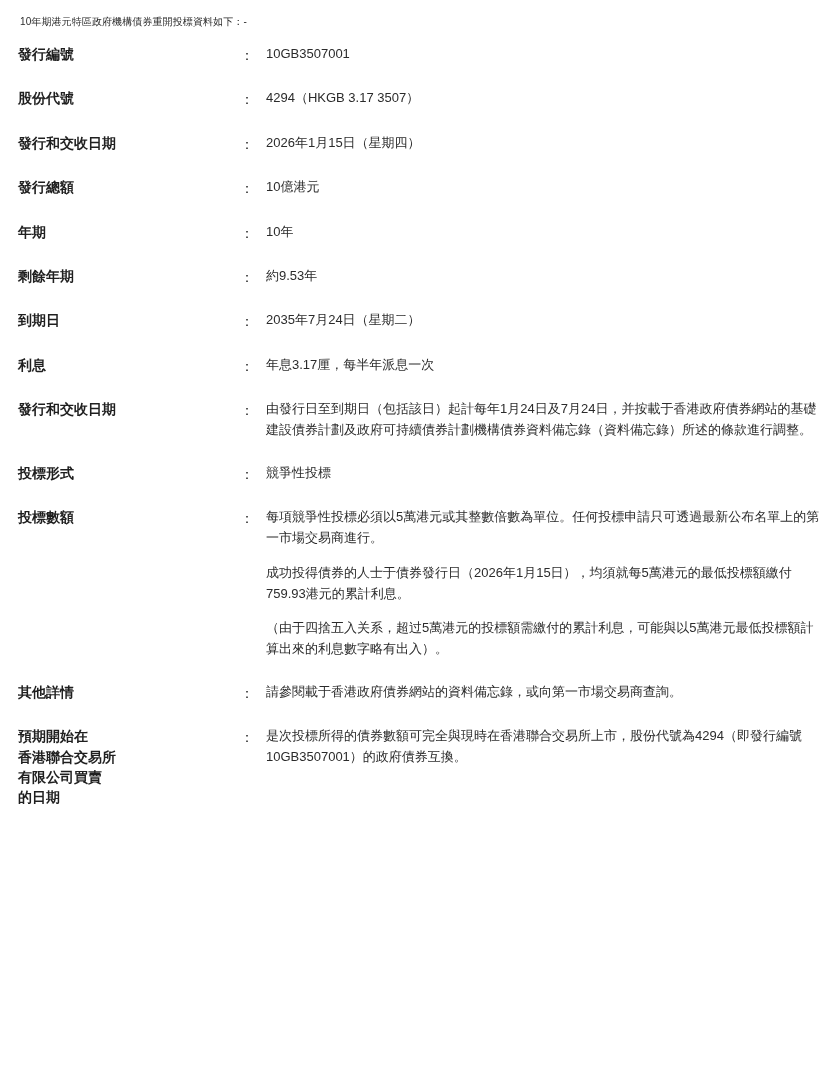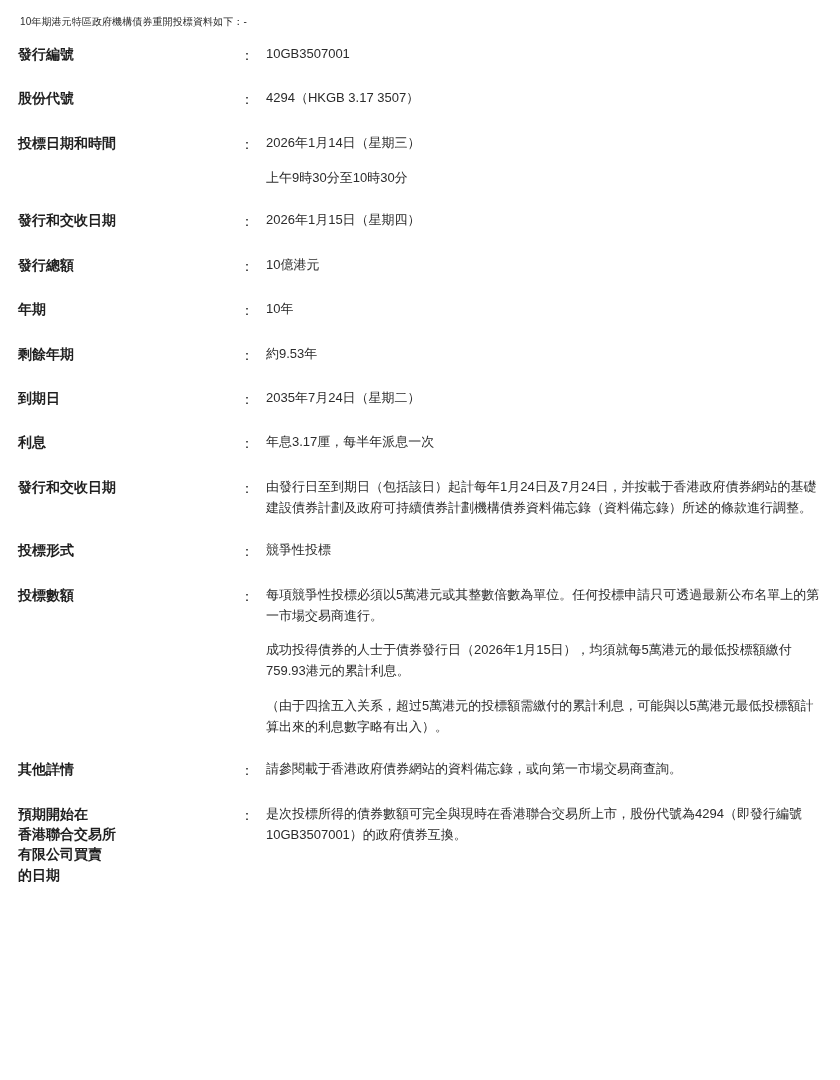--- a/index.html
+++ b/index.html
@@ -81,28 +81,20 @@
           </td>
         </tr>
         <tr>
           <td class="label label-lines">股份代號</td>
           <td class="colon">：</td>
           <td class="value">
             <p>4294（HKGB 3.17 3507）</p>
           </td>
         </tr>
         <tr>
-          <td class="label label-lines">投標日期和時間</td>
-          <td class="colon">：</td>
-          <td class="value">
-            <p>2026年1月14日（星期三）</p>
-            <p>上午9時30分至10時30分</p>
-          </td>
-        </tr>
-        <tr>
           <td class="label label-lines">發行和交收日期</td>
           <td class="colon">：</td>
           <td class="value">
             <p>2026年1月15日（星期四）</p>
           </td>
         </tr>
         <tr>
           <td class="label label-lines">發行總額</td>
           <td class="colon">：</td>
           <td class="value">

